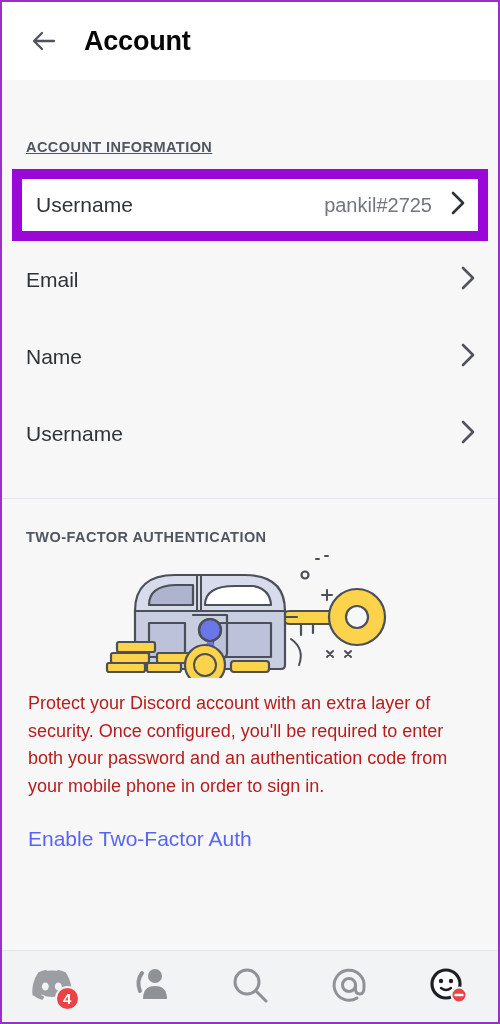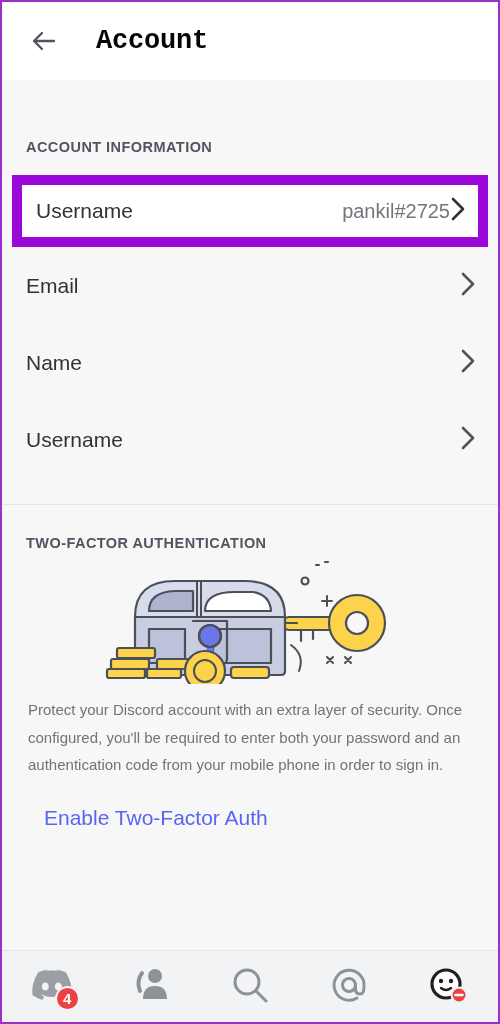--- a/index.html
+++ b/index.html
@@ -38,63 +38,63 @@
     align-items: center;
     justify-content: center;
     flex: 0 0 auto;
     cursor: pointer;
   }
   .back-btn svg { display: block; }
   .header-title {
     font-size: 27px;
     font-weight: bold;
     color: #060607;
-    margin-left: 30px;
+    margin-left: 18px;
     letter-spacing: -0.2px;
-    font-family: Liberation Mono, monospace;
   }
 
   
   .content {
     position: absolute;
     top: 78px;
     left: 0;
     right: 0;
     bottom: 0;
     background: #f7f7f8;
     overflow: hidden;
   }
 
   .section-label {
     font-size: 14.5px;
     font-weight: bold;
     letter-spacing: 0.45px;
     color: #4f5660;
     padding: 0 24px;
   }
-  .account-section-label { padding-top: 59px; }
-
-  .rows { margin-top: 20px; }
+  .account-section-label { padding-top: 59px; text-decoration: underline; }
+
+  .rows { margin-top: 14px; }
 
   .row {
     height: 77px;
     display: flex;
     align-items: center;
     justify-content: space-between;
     padding: 0 22px 0 24px;
     box-sizing: border-box;
     cursor: pointer;
   }
   .row-label {
     font-size: 21px;
     color: #2e3338;
   }
   .row-right {
     display: flex;
     align-items: center;
+    gap: 18px;
   }
   .row-value {
     font-size: 20px;
     color: #72767d;
   }
   .chevron { display: block; }
 
   
   .row-highlight {
     position: relative;
@@ -115,31 +115,31 @@
 
   
   .illus-wrap {
     display: flex;
     justify-content: center;
     margin-top: 8px;
   }
 
   
   .desc {
-    font-size: 15px;
+    font-size: 18px;
     line-height: 27.5px;
-    color: #737373;
+    color: #b91c1c;
     padding: 0 26px;
     margin-top: 12px;
   }
 
   .enable-link {
     font-size: 21px;
     color: #5865f2;
-    padding: 0 42px;
+    padding: 0 26px;
     margin-top: 27px;
     cursor: pointer;
   }
 
   
   .bottom-nav {
     position: absolute;
     left: 0;
     right: 0;
     bottom: 0;

